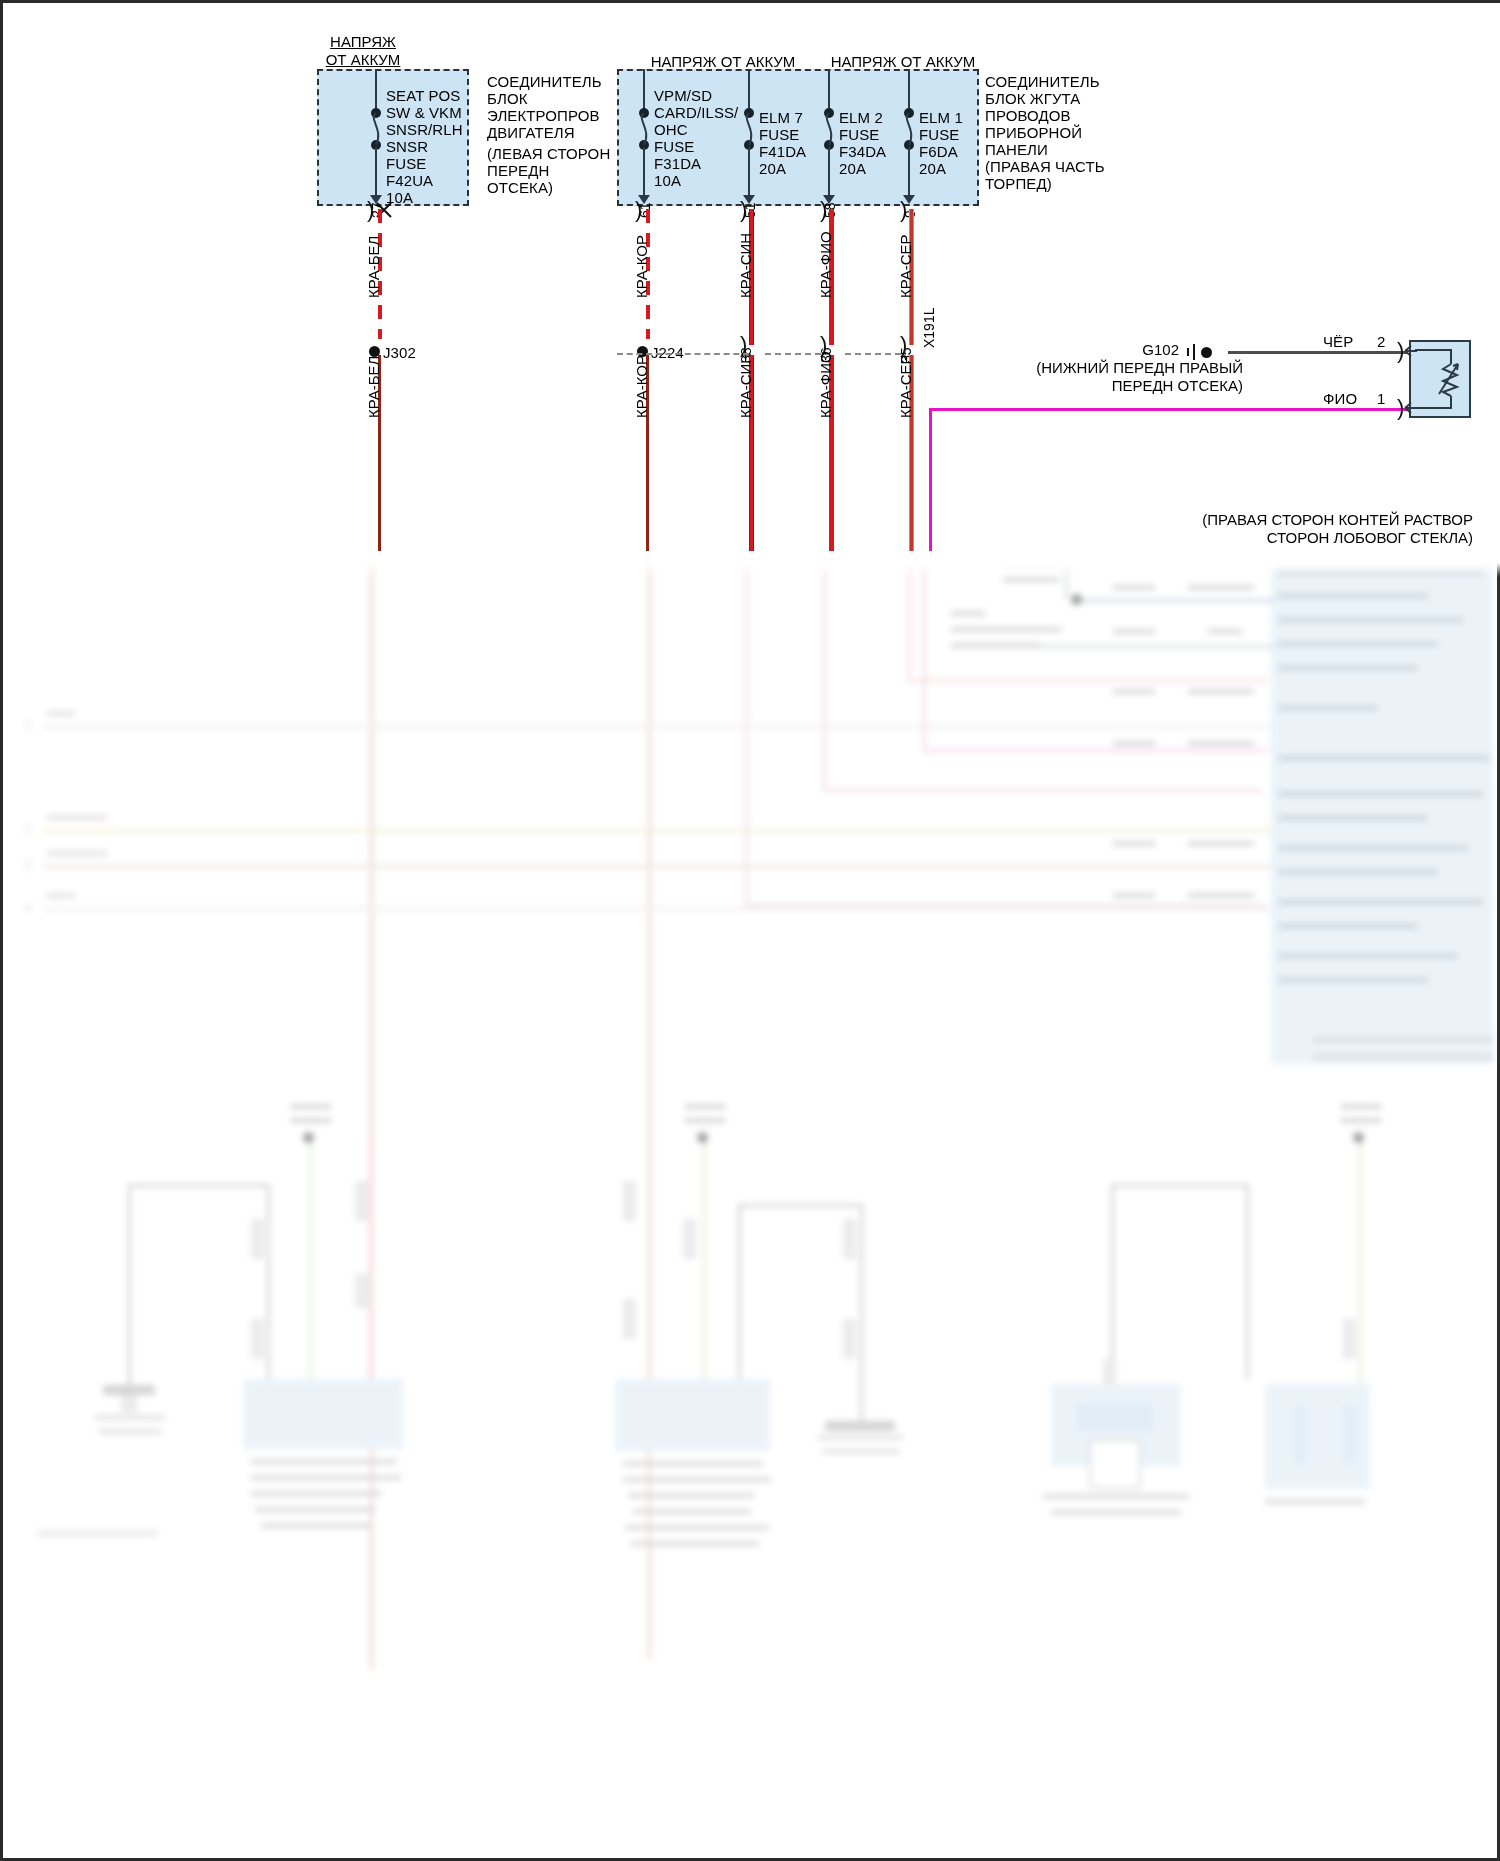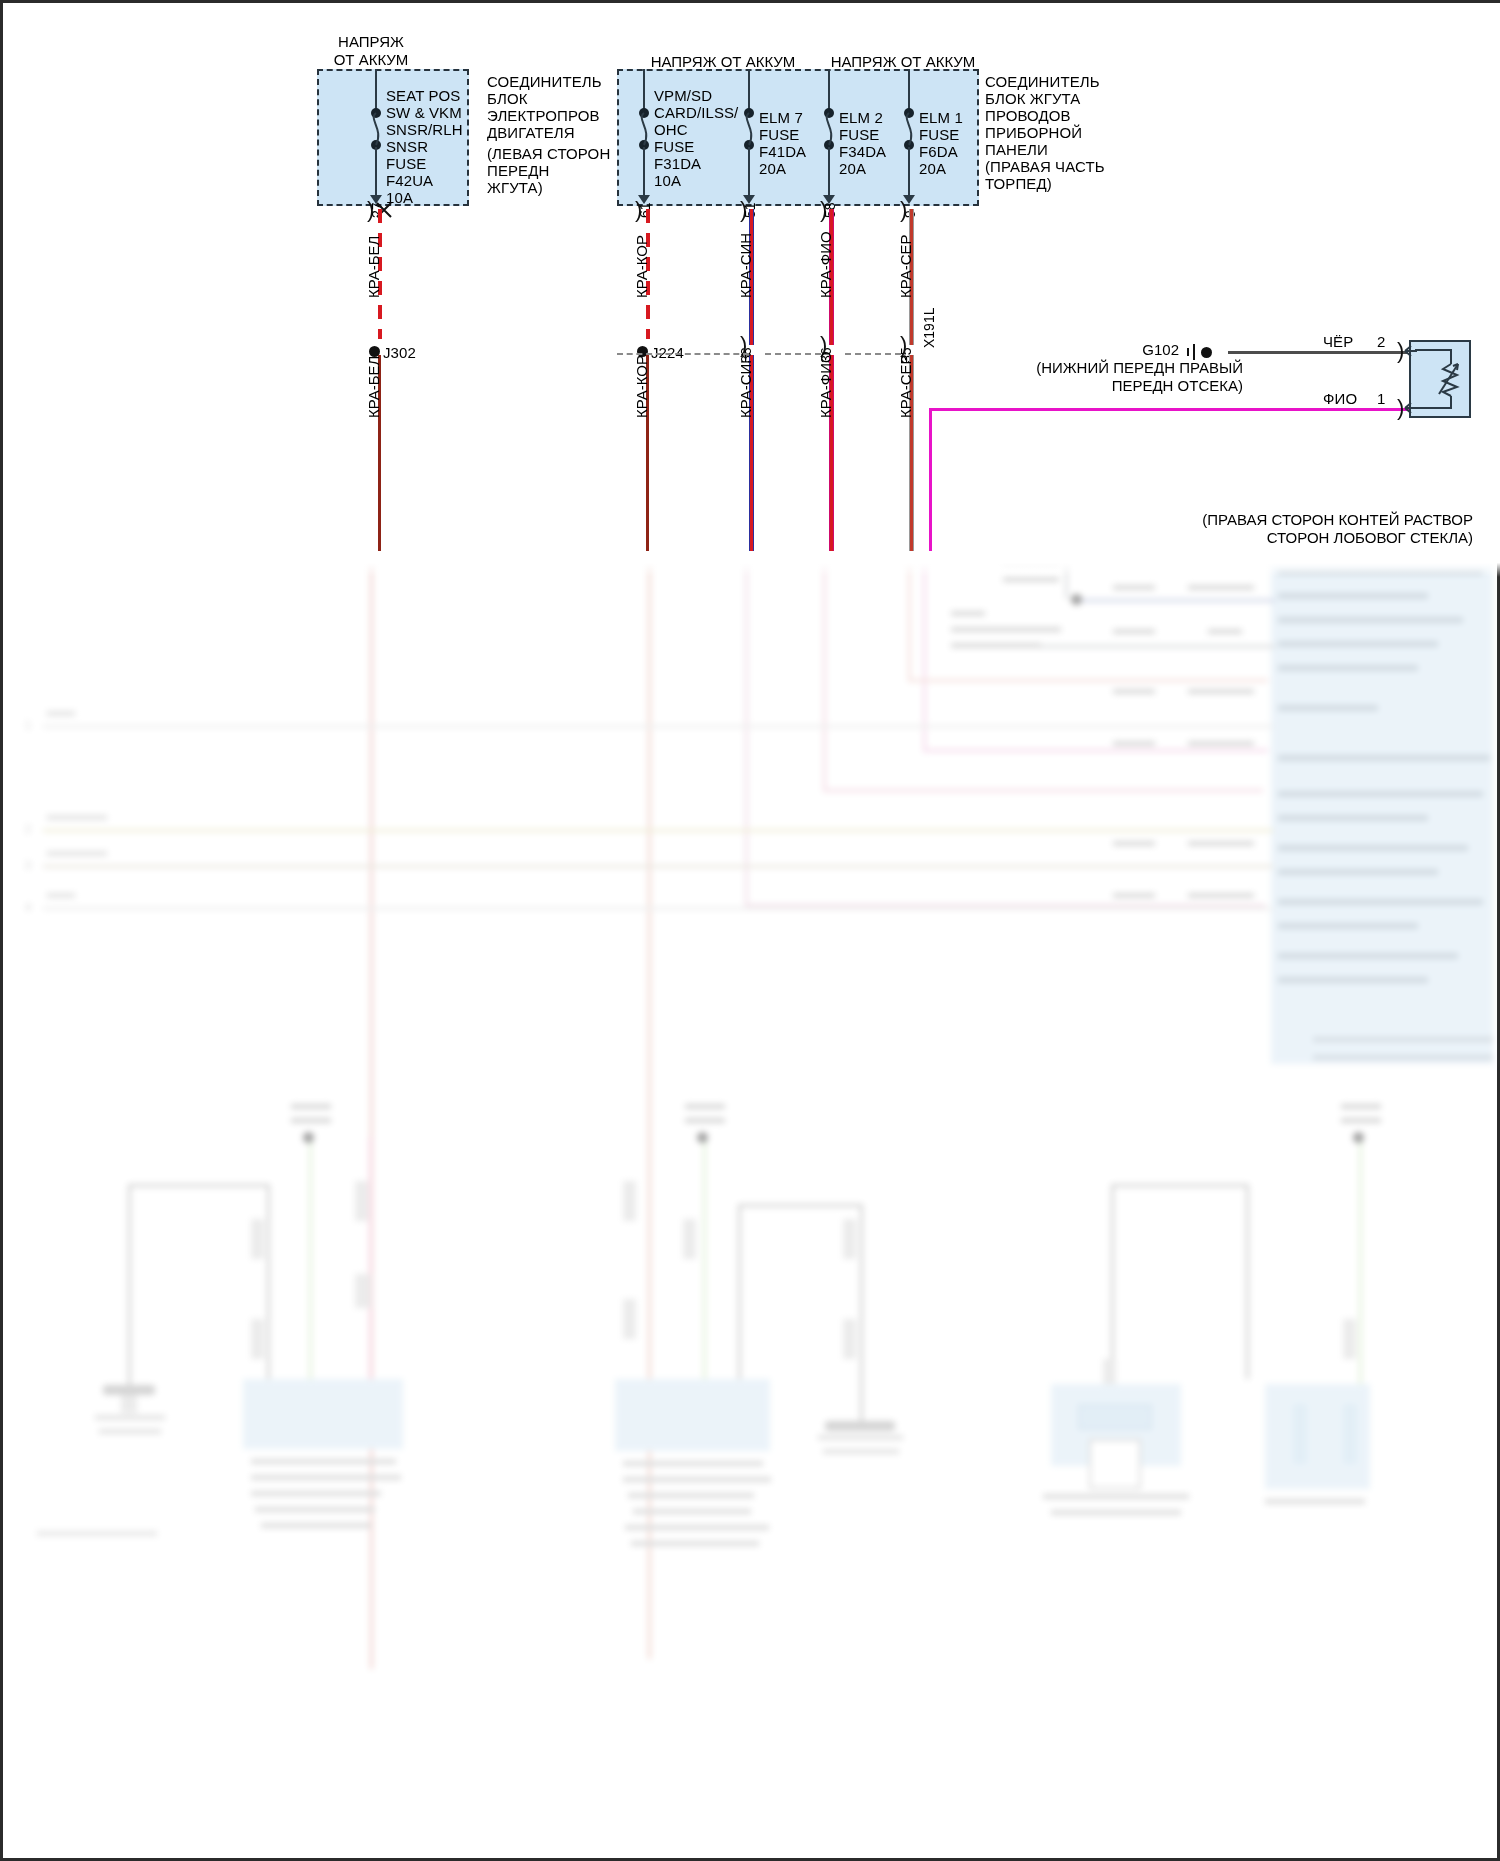--- a/index.html
+++ b/index.html
@@ -221,21 +221,21 @@
     <div class="abs" style="left:1340px;top:845px;width:14px;height:60px;background:#b6d8ef;"></div>
     <div class="abs" style="left:1262px;top:940px;width:100px;height:5px;background:#b0b0b0;"></div>
 
     <div class="abs" style="left:34px;top:972px;width:120px;height:5px;background:#c7c7c7;"></div>
   </div>
 
   <div id="blurfade"></div>
 
   <div id="sharp">
 
-    <div class="hdr abs" style="left:288px;top:30px;width:160px;">НАПРЯЖ
+    <div class="hdr abs" style="left:280px;top:30px;width:160px;text-decoration:underline;">НАПРЯЖ
 ОТ АККУМ</div>
 
     <div class="fusebox abs" style="left:314px;top:66px;width:152px;height:137px;"></div>
 
     <div class="lead" style="left:372px;top:66px;height:41px;"></div>
     <svg class="abs" style="left:362px;top:104px;" width="24" height="44" viewBox="0 0 24 44">
       <circle cx="11" cy="6" r="5" fill="#16222b"></circle>
       <circle cx="11" cy="38" r="5" fill="#16222b"></circle>
       <path d="M11 6 C3 12, 19 22, 11 38" stroke="#2b3a45" stroke-width="2" fill="none"></path>
     </svg>
@@ -249,21 +249,21 @@
 FUSE
 F42UA
 10A</div>
 
     <div class="t abs" style="left:484px;top:70px;">СОЕДИНИТЕЛЬ
 БЛОК
 ЭЛЕКТРОПРОВ
 ДВИГАТЕЛЯ</div>
     <div class="t abs" style="left:484px;top:142px;">(ЛЕВАЯ СТОРОН
 ПЕРЕДН
-ЖГУТА)</div>
+ОТСЕКА)</div>
 
     <div class="hdr abs" style="left:620px;top:50px;width:200px;">НАПРЯЖ ОТ АККУМ</div>
     <div class="hdr abs" style="left:800px;top:50px;width:200px;">НАПРЯЖ ОТ АККУМ</div>
 
     <div class="fusebox abs" style="left:614px;top:66px;width:362px;height:137px;"></div>
 
     <div class="lead" style="left:640px;top:66px;height:41px;"></div>
     <svg class="abs" style="left:630px;top:104px;" width="24" height="44" viewBox="0 0 24 44">
       <circle cx="11" cy="6" r="5" fill="#16222b"></circle>
         <circle cx="11" cy="38" r="5" fill="#16222b"></circle>

